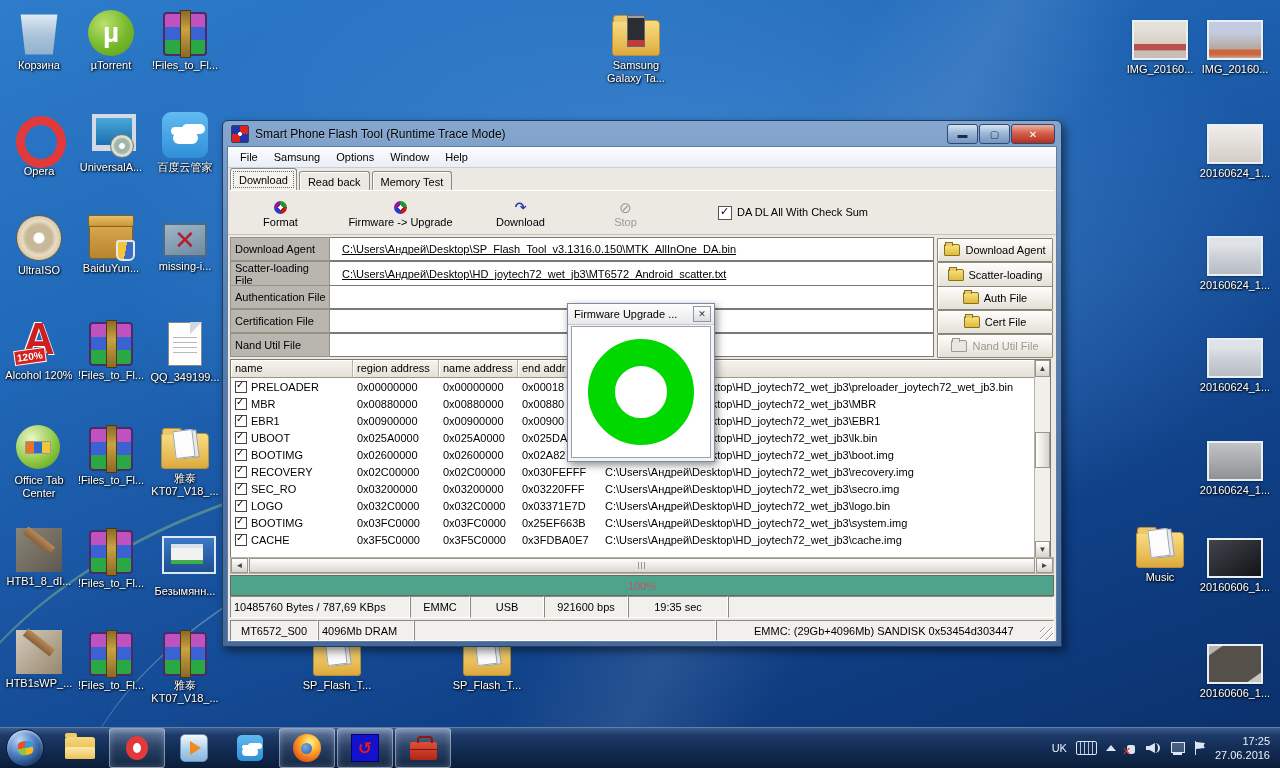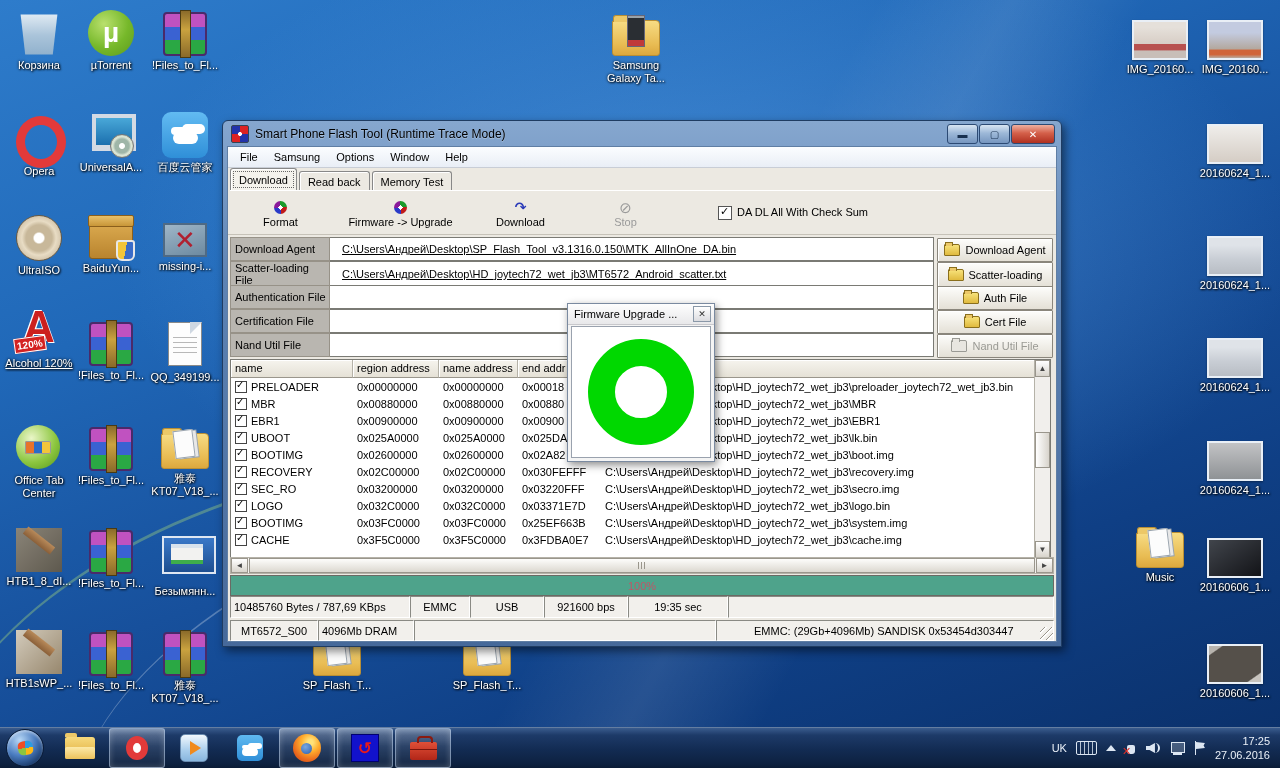--- a/index.html
+++ b/index.html
@@ -283,21 +283,21 @@
   </div>
 <div class="dicon" style="left:73px;top:215px;">
   <div class="ig i-box"></div>
   <div class="lbl">BaiduYun...</div>
   </div>
 <div class="dicon" style="left:147px;top:215px;">
   <div class="ig i-miss"></div>
   <div class="lbl">missing-i...</div>
   </div>
 
-<div class="dicon" style="left:1px;top:308px;text-decoration:underline;">
+<div class="dicon" style="left:1px;top:320px;">
   <div class="ig i-alco"></div>
   <div class="lbl">Alcohol 120%</div>
   </div>
 <div class="dicon" style="left:73px;top:320px;">
   <div class="ig i-rar"></div>
   <div class="lbl">!Files_to_Fl...</div>
   </div>
 <div class="dicon" style="left:147px;top:320px;">
   <div class="ig">
       <div class="i-doc"></div>

